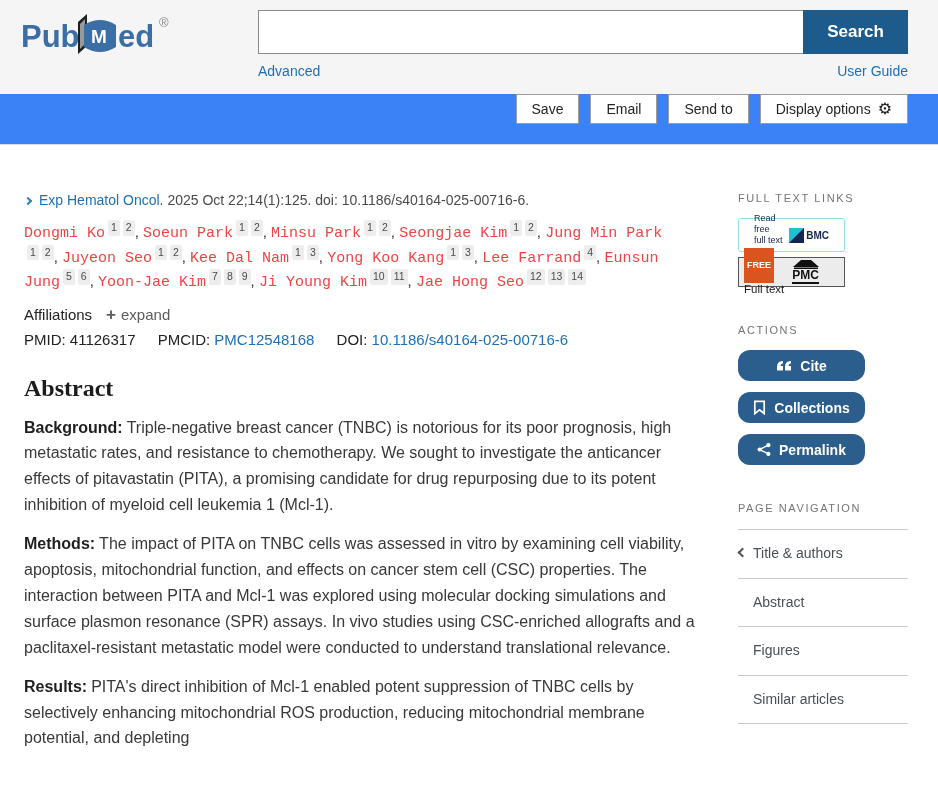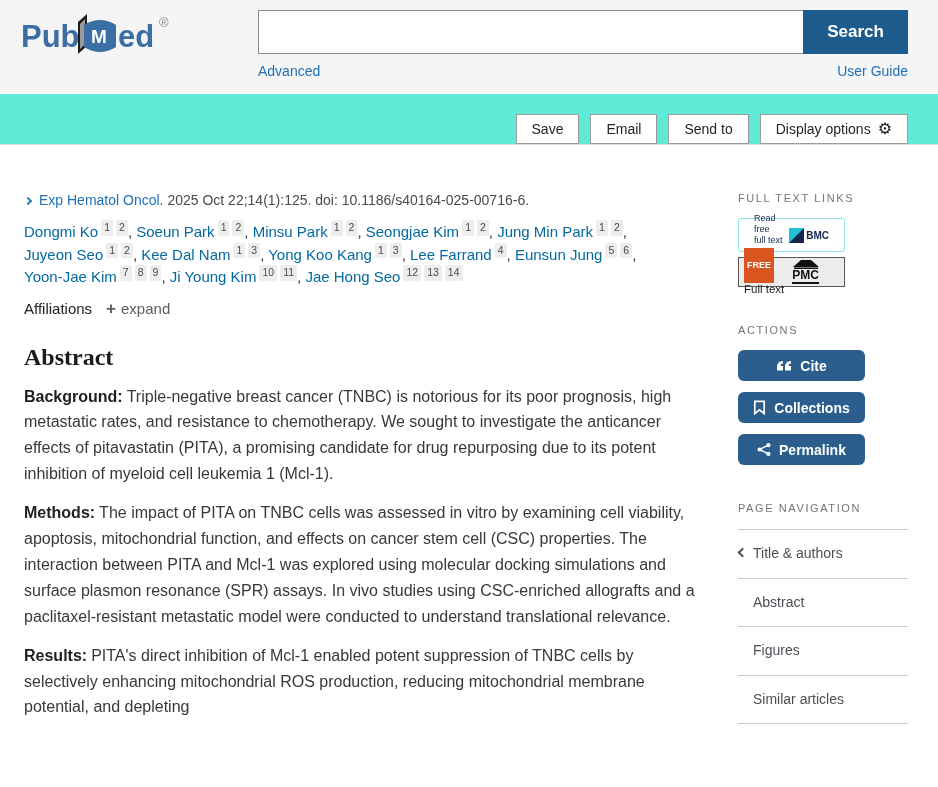--- a/index.html
+++ b/index.html
@@ -12,41 +12,41 @@
   .search-col { flex:1; }
   .search-row { display:flex; height:44px; }
   .search-input { flex:1; height:44px; border:1px solid #8a8a8a; border-right:none;
     padding:0 12px; font-size:16px; outline:none; background:#fff; }
   .search-btn { width:105px; height:44px; background:#1e5b8d; color:#fff; border:none;
     font-size:17px; font-weight:bold; cursor:pointer; font-family:"Liberation Sans",sans-serif; }
   .links-row { display:flex; justify-content:space-between; margin-top:9px; font-size:14px; }
   .hdr-link { color:#1d70b8; text-decoration:none; cursor:pointer; }
 
   
-  .toolbar { height:51px; background:#5eead4; border-bottom:1px solid #dcdcdc; display:flex;
-    align-items:flex-end; justify-content:flex-end; gap:11px; padding-right:30px; }
+  .toolbar { height:51px; background:#3b82f6; border-bottom:1px solid #dcdcdc; display:flex;
+    align-items:flex-start; justify-content:flex-end; gap:11px; padding-right:30px; }
   .tb-btn { background:#fff; border:1px solid #9c9c9c; color:#242424; font-size:14px;
     padding:6px 15px; cursor:pointer; display:flex; align-items:center; gap:7px;
     font-family:"Liberation Sans",sans-serif; }
   .gear { font-family:"DejaVu Sans",sans-serif; font-size:16px; line-height:1; color:#1a1a1a; }
 
   
   .main { display:flex; gap:32px; padding:47px 30px 0 24px; }
   .article { flex:1; min-width:0; }
   .sidebar { width:170px; flex-shrink:0; }
 
   
   .cite-line { font-size:14px; color:#4a4a4a; }
   .chev { display:inline-block; width:6px; height:6px; border-left:2px solid #2a87b5;
     border-bottom:2px solid #2a87b5; transform:rotate(-135deg); margin:0 8px 1px 1px; }
   .journal-link { color:#1d70b8; text-decoration:none; cursor:pointer; }
   h1.title { font-family:"Liberation Serif", serif; font-size:28px; line-height:1.32;
     color:#1b1b1b; font-weight:700; margin-top:14px; max-width:650px; }
   .authors { margin-top:13px; font-size:15px; line-height:1.5; color:#333; max-width:640px; }
-  .author-link { color:#0369a1; text-decoration:none; cursor:pointer; }
+  .author-link { color:#ef4444; text-decoration:none; cursor:pointer;font-family:Liberation Mono, monospace; }
   .sup-chip { display:inline-block; background:#ededed; color:#4a4a4a; font-size:10.5px;
     padding:0 3px; border-radius:2px; margin-left:3px; position:relative; top:-6px; }
   .affil-row { margin-top:11px; font-size:15px; color:#212121; display:flex; align-items:center; gap:14px; }
   .expand-btn { color:#5c5c5c; cursor:pointer; display:flex; align-items:center; gap:5px; font-size:15px; }
   .plus { font-size:17px; font-weight:bold; color:#5c5c5c; line-height:1; }
   .ids-row { margin-top:8px; font-size:15px; color:#212121; }
   .ids-row .grp { margin-right:18px; }
   .id-link { color:#1d70b8; text-decoration:none; cursor:pointer; }
   h2.abs-head { font-family:"Liberation Serif", serif; font-size:24px; color:#1b1b1b;
     font-weight:700; margin-top:27px; }
@@ -64,21 +64,21 @@
   .badge-pmc { width:107px; height:30px; background:#ececec; border:1px solid #555;
     padding:2px 5px; margin-bottom:0; }
   .pmc-left { display:flex; flex-direction:column; line-height:1; }
   .free-chip { background:#d9541e; color:#fff; font-size:9px; font-weight:bold;
     padding:13px 3px; align-self:flex-start; }
   .pmc-fulltext { font-size:11.5px; color:#1a1a1a; margin-top:1px; }
   .pmc-logo { margin-left:8px; display:flex; flex-direction:column; align-items:center; }
   .pmc-brand { font-size:12px; font-weight:bold; color:#111; border-bottom:2px solid #111;
     line-height:1.15; }
   .section-gap { margin-top:37px; }
-  .act-btn { width:127px; height:31px; background:#2b5e8c; border:none; border-radius:6px;
+  .act-btn { width:127px; height:31px; background:#2b5e8c; border:none; border-radius:12px;
     color:#fff; font-size:14px; font-weight:bold; display:flex; align-items:center;
     justify-content:center; gap:8px; cursor:pointer; margin-bottom:11px;
     font-family:"Liberation Sans",sans-serif; }
   .nav-hr { border:none; border-top:1px solid #c9c9c9; margin:0; }
   .nav-list { list-style:none; }
   .nav-item { position:relative; border-bottom:1px solid #c9c9c9; padding:14px 0 14px 15px;
     font-size:14px; line-height:1.4; }
   .nav-link { color:#4a4f55; text-decoration:none; cursor:pointer; }
   .nav-chev { position:absolute; left:1px; top:19px; width:7px; height:7px;
     border-left:2px solid #555; border-bottom:2px solid #555; transform:rotate(45deg); }
@@ -137,20 +137,25 @@
     <div class="authors" id="authors"><a class="author-link">Dongmi Ko</a><span class="sup-chip">1</span><span class="sup-chip">2</span><span>, </span><a class="author-link">Soeun Park</a><span class="sup-chip">1</span><span class="sup-chip">2</span><span>, </span><a class="author-link">Minsu Park</a><span class="sup-chip">1</span><span class="sup-chip">2</span><span>, </span><a class="author-link">Seongjae Kim</a><span class="sup-chip">1</span><span class="sup-chip">2</span><span>, </span><a class="author-link">Jung Min Park</a><span class="sup-chip">1</span><span class="sup-chip">2</span><span>, </span><a class="author-link">Juyeon Seo</a><span class="sup-chip">1</span><span class="sup-chip">2</span><span>, </span><a class="author-link">Kee Dal Nam</a><span class="sup-chip">1</span><span class="sup-chip">3</span><span>, </span><a class="author-link">Yong Koo Kang</a><span class="sup-chip">1</span><span class="sup-chip">3</span><span>, </span><a class="author-link">Lee Farrand</a><span class="sup-chip">4</span><span>, </span><a class="author-link">Eunsun Jung</a><span class="sup-chip">5</span><span class="sup-chip">6</span><span>, </span><a class="author-link">Yoon-Jae Kim</a><span class="sup-chip">7</span><span class="sup-chip">8</span><span class="sup-chip">9</span><span>, </span><a class="author-link">Ji Young Kim</a><span class="sup-chip">10</span><span class="sup-chip">11</span><span>, </span><a class="author-link">Jae Hong Seo</a><span class="sup-chip">12</span><span class="sup-chip">13</span><span class="sup-chip">14</span></div>
 
     <div class="affil-row">
       <span>Affiliations</span>
       <span class="expand-btn">
         <span class="plus">+</span>
         <span>expand</span>
       </span>
     </div>
 
+    <div class="ids-row">
+      <span class="grp"><span>PMID:</span> <span>41126317</span></span>
+      <span class="grp"><span>PMCID:</span> <a class="id-link">PMC12548168</a></span>
+      <span class="grp"><span>DOI:</span> <a class="id-link">10.1186/s40164-025-00716-6</a></span>
+    </div>
 
     <h2 class="abs-head">Abstract</h2>
 
     <p class="abs-p">
       <b>Background:</b><span>Triple-negative breast cancer (TNBC) is notorious for its poor prognosis, high metastatic rates, and resistance to chemotherapy. We sought to investigate the anticancer effects of pitavastatin (PITA), a promising candidate for drug repurposing due to its potent inhibition of myeloid cell leukemia 1 (Mcl-1).</span>
     </p>
     <p class="abs-p">
       <b>Methods:</b><span>The impact of PITA on TNBC cells was assessed in vitro by examining cell viability, apoptosis, mitochondrial function, and effects on cancer stem cell (CSC) properties. The interaction between PITA and Mcl-1 was explored using molecular docking simulations and surface plasmon resonance (SPR) assays. In vivo studies using CSC-enriched allografts and a paclitaxel-resistant metastatic model were conducted to understand translational relevance.</span>
     </p>
     <p class="abs-p">

